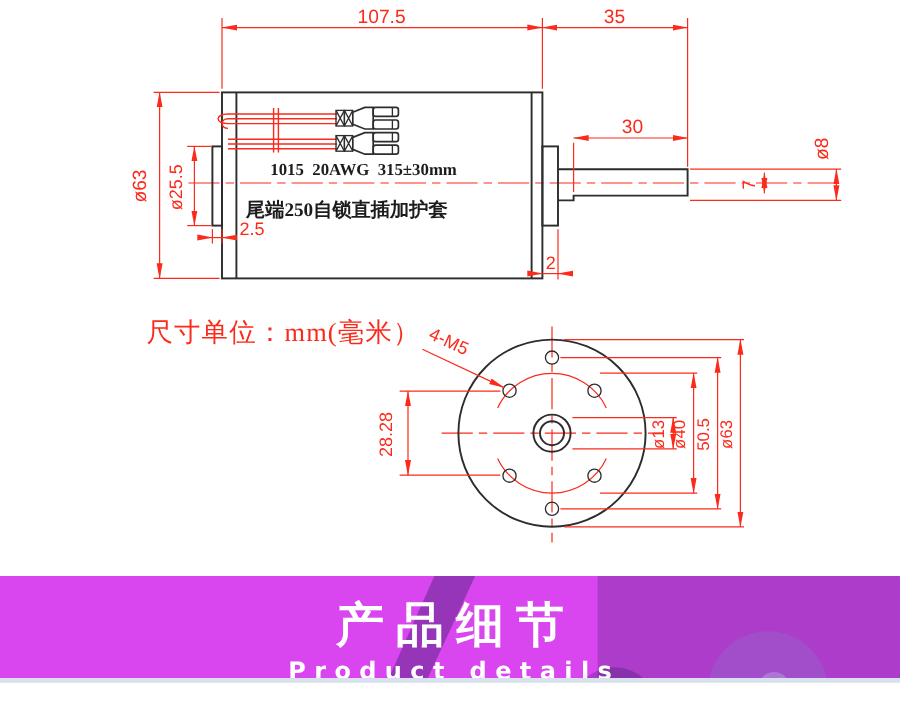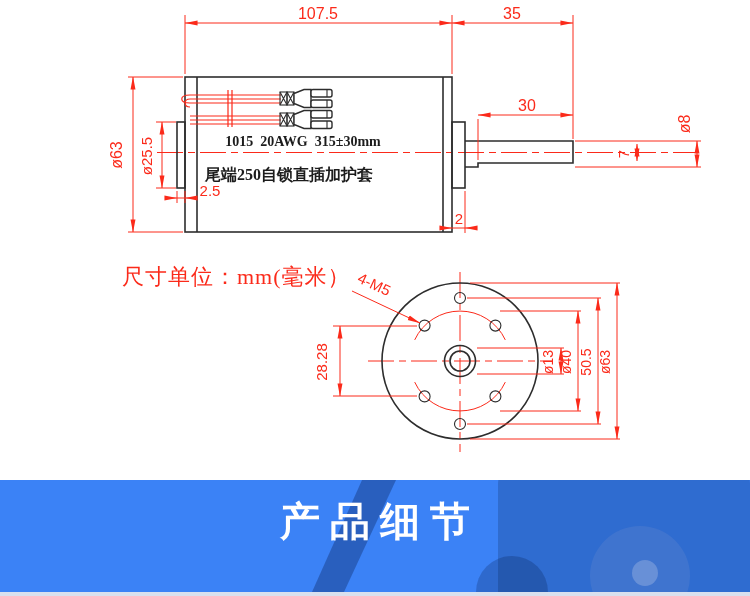--- a/index.html
+++ b/index.html
@@ -12,21 +12,21 @@
   .r{stroke:#fb2a1a;stroke-width:1.2;fill:none}
   .d{stroke:#fb2a1a;stroke-width:1;fill:none}
   .cl{stroke:#fb2a1a;stroke-width:1;stroke-dasharray:26 5 7 5;fill:none}
   
   .dt{fill:#fb2a1a;font-size:16px;text-anchor:middle;font-family:"Liberation Sans",sans-serif}
   .s15{font-size:15px}.s14{font-size:14px}
   .blkt{fill:#1c1c1c;font-family:"Liberation Serif",serif;font-weight:bold;text-anchor:middle;white-space:pre}
   .unit{fill:#fb2a1a;font-family:"Liberation Serif",serif;font-size:22px;text-anchor:start;letter-spacing:1px}
   
   .gap{height:10px;background:#ffffff}
-  .banner{position:relative;width:750px;height:112px;background:#3b82f6;overflow:hidden}
+  .banner{position:relative;width:750px;height:85px;background:#d946ef;overflow:hidden}
   .banner-bg{position:absolute;left:0;top:0}
   .banner-text{position:relative;text-align:center;color:#ffffff;padding-top:18px}
   .t-cn{font-size:40px;font-weight:bold;letter-spacing:10px;text-indent:10px;line-height:46px;font-family:"DejaVu Sans",sans-serif}
   .t-en{font-size:20px;font-weight:600;letter-spacing:7px;text-indent:7px;margin-top:3px;font-family:"DejaVu Sans",sans-serif}
   .bottom-strip{width:750px;height:4px;background:#d9e0ee}
 </style>
 </head>
 <body>
 
 <svg width="750" height="470" viewBox="0 0 750 470">
@@ -179,16 +179,17 @@
 <div class="banner">
   <svg class="banner-bg" width="750" height="112" viewBox="0 0 750 112">
     <polygon points="362,0 396,0 344,112 312,112" fill="#01123d" opacity="0.30"></polygon>
     <rect x="498" y="-16" width="252" height="150" rx="20" fill="#01123d" opacity="0.20"></rect>
     <circle cx="512" cy="112" r="36" fill="#01123d" opacity="0.22"></circle>
     <circle cx="640" cy="96" r="50" fill="#7c90cc" opacity="0.22"></circle>
     <circle cx="645" cy="93" r="13" fill="#c6d0ea" opacity="0.30"></circle>
   </svg>
   <div class="banner-text">
     <div class="t-cn">产品细节</div>
+    <div class="t-en">Product details</div>
   </div>
 </div>
 
 <div class="bottom-strip"></div>
 
 </body></html>

